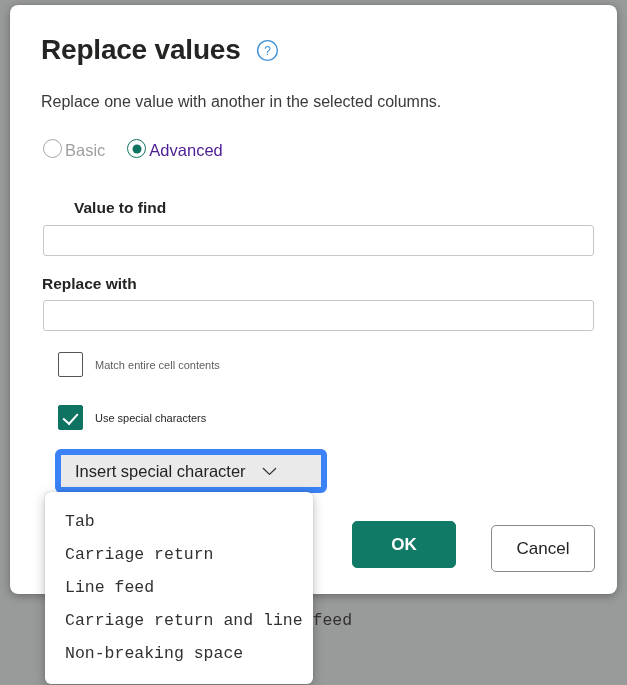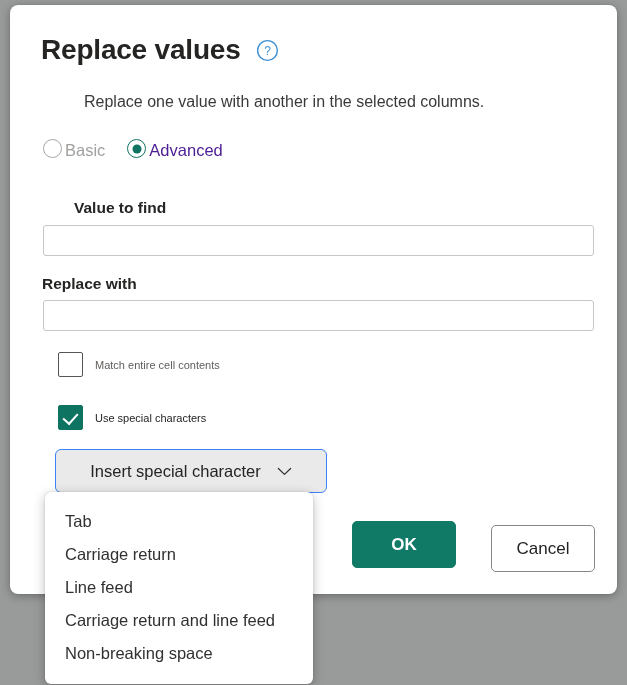--- a/index.html
+++ b/index.html
@@ -53,21 +53,20 @@
   }
 
   .dialog-subtitle {
     position: absolute;
     left: 31px;
     top: 86px;
     font-size: 16px;
     color: #3b3a39;
     line-height: 22px;
     white-space: nowrap;
-    margin-left: 43px;
   }
 
   
   .radio-group {
     position: absolute;
     left: 33px;
     top: 134px;
     display: flex;
     align-items: center;
     gap: 22px;
@@ -189,26 +188,25 @@
   }
 
   
   #insert-special-button {
     position: absolute;
     left: 45px;
     top: 444px;
     width: 272px;
     height: 44px;
     background: #ebeaea;
-    border: 1px solid #3b82f6;
+    border: 6px solid #3b82f6;
     border-radius: 6px;
     box-sizing: border-box;
     display: flex;
     align-items: center;
-    justify-content: center;
     gap: 16px;
     cursor: pointer;
     font-size: 16.5px;
     color: #252423;
     padding: 0 14px;
   }
   .chev {
     width: 15px;
     height: 9px;
     flex: 0 0 auto;
@@ -230,20 +228,21 @@
   }
   .menu-item {
     height: 33px;
     display: flex;
     align-items: center;
     padding-left: 20px;
     font-size: 16.5px;
     color: #323130;
     cursor: pointer;
     white-space: nowrap;
+    font-family: Liberation Mono, monospace;
   }
 
   
   .footer {
     position: absolute;
     right: 22px;
     top: 512px;
     display: flex;
     align-items: center;
     gap: 35px;

